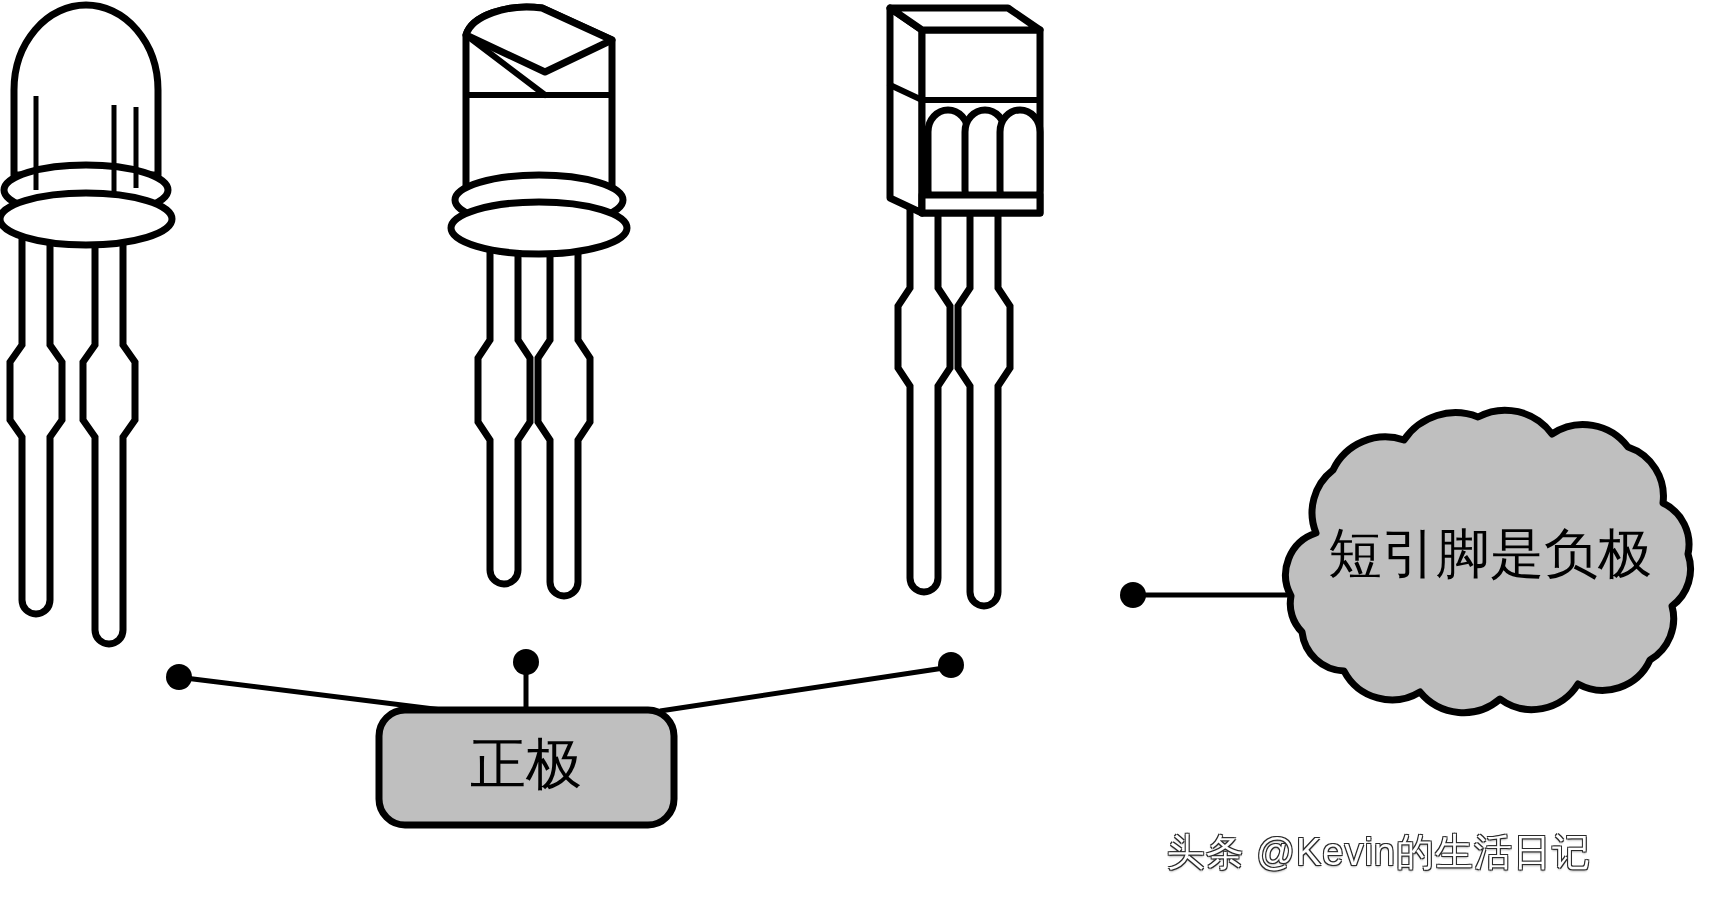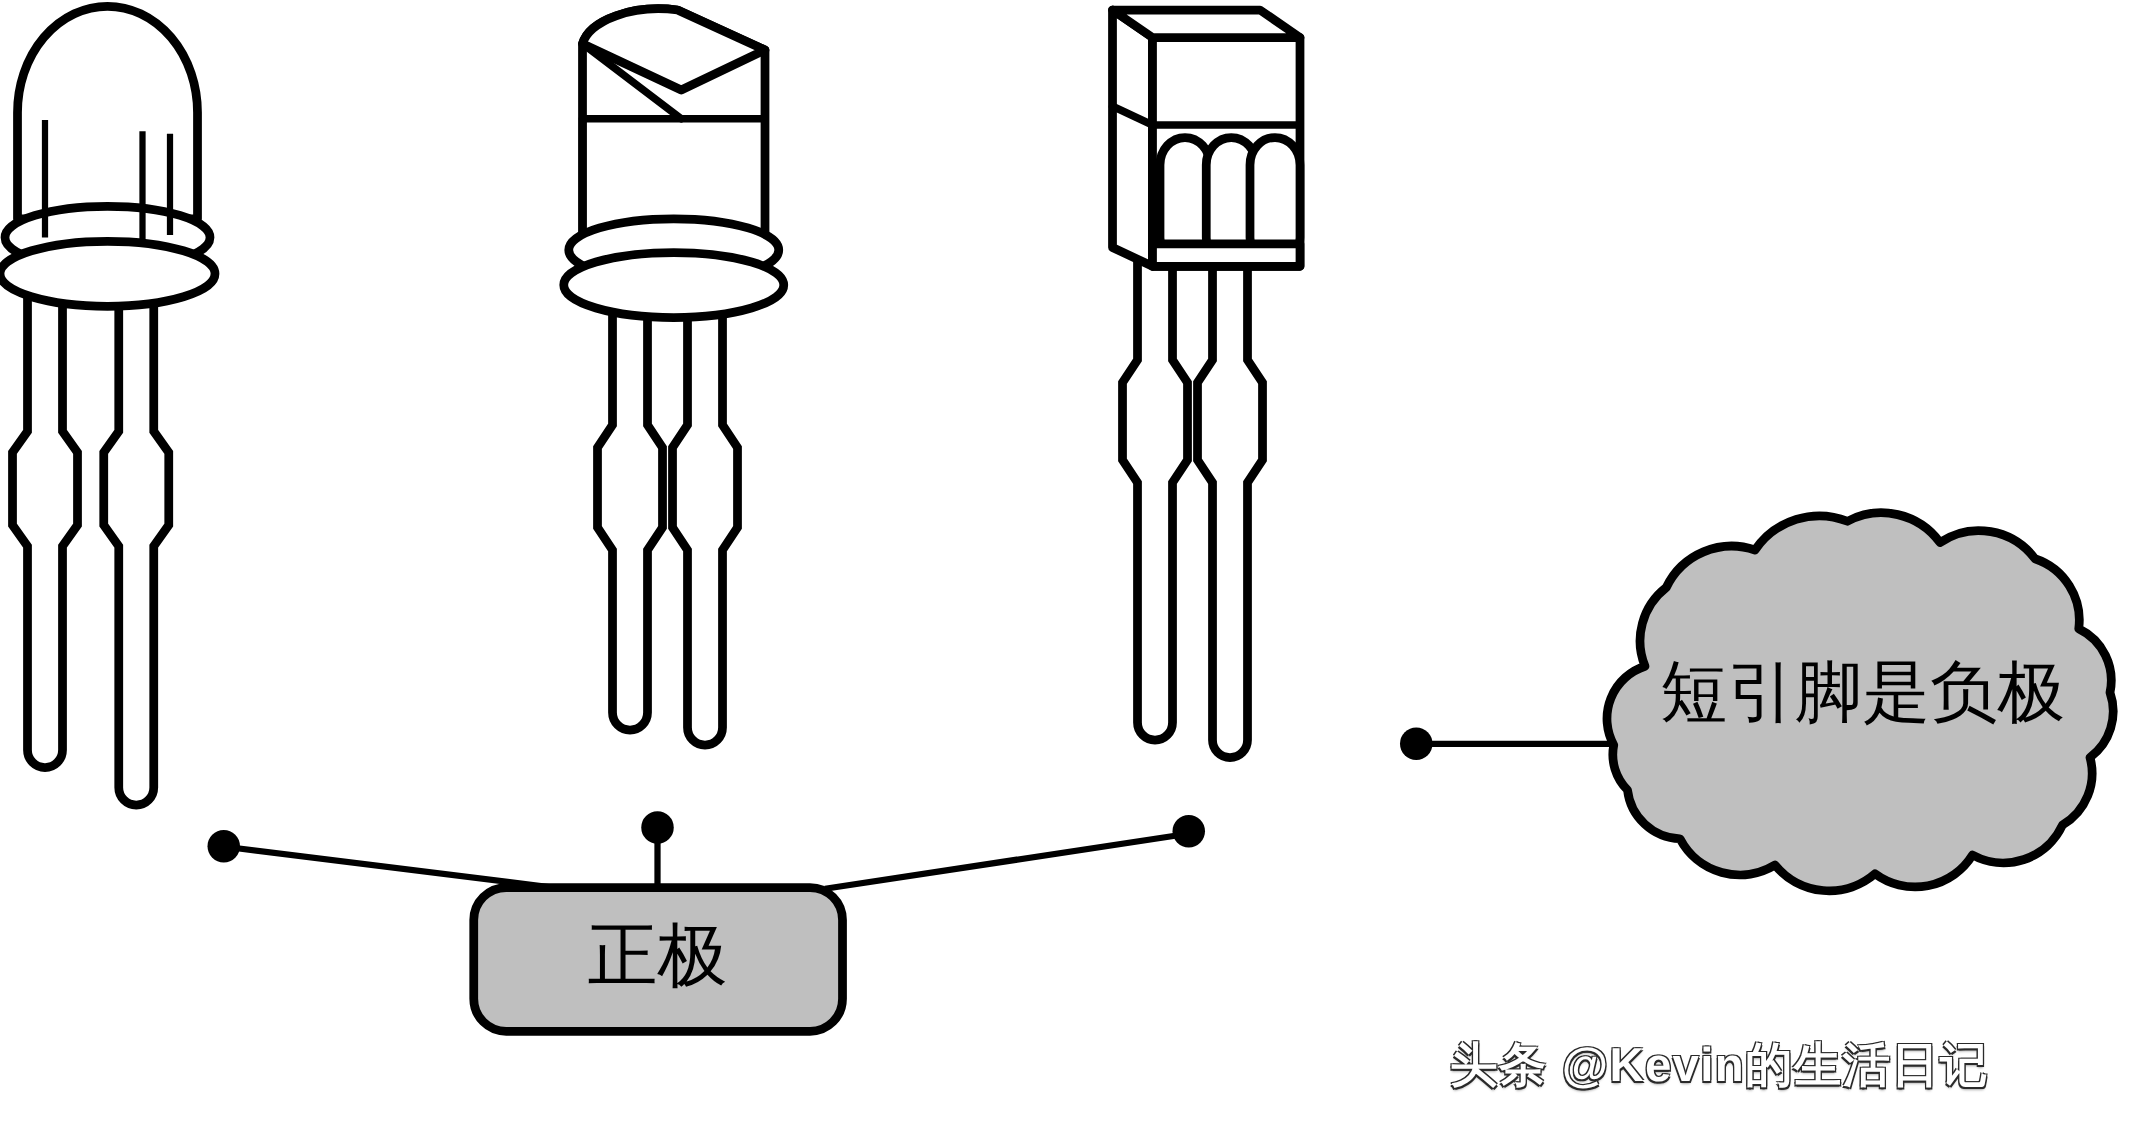--- a/index.html
+++ b/index.html
@@ -84,21 +84,21 @@
     font-size: 56px;
     text-anchor: middle;
     dominant-baseline: middle;
   }
   #watermark {
     position: absolute;
     right: 120px;
     bottom: 22px;
     font-family: "Liberation Sans", sans-serif;
     font-size: 38px;
-    font-weight: 700;
+    font-weight: 400;
     color: #ffffff;
     letter-spacing: 1px;
     white-space: nowrap;
     text-shadow:
       -1px -1px 0 #2a2a2a,
        1px -1px 0 #2a2a2a,
       -1px  1px 0 #2a2a2a,
        1px  1px 0 #2a2a2a,
        0px  2px 2px rgba(0,0,0,0.35);
     pointer-events: none;

